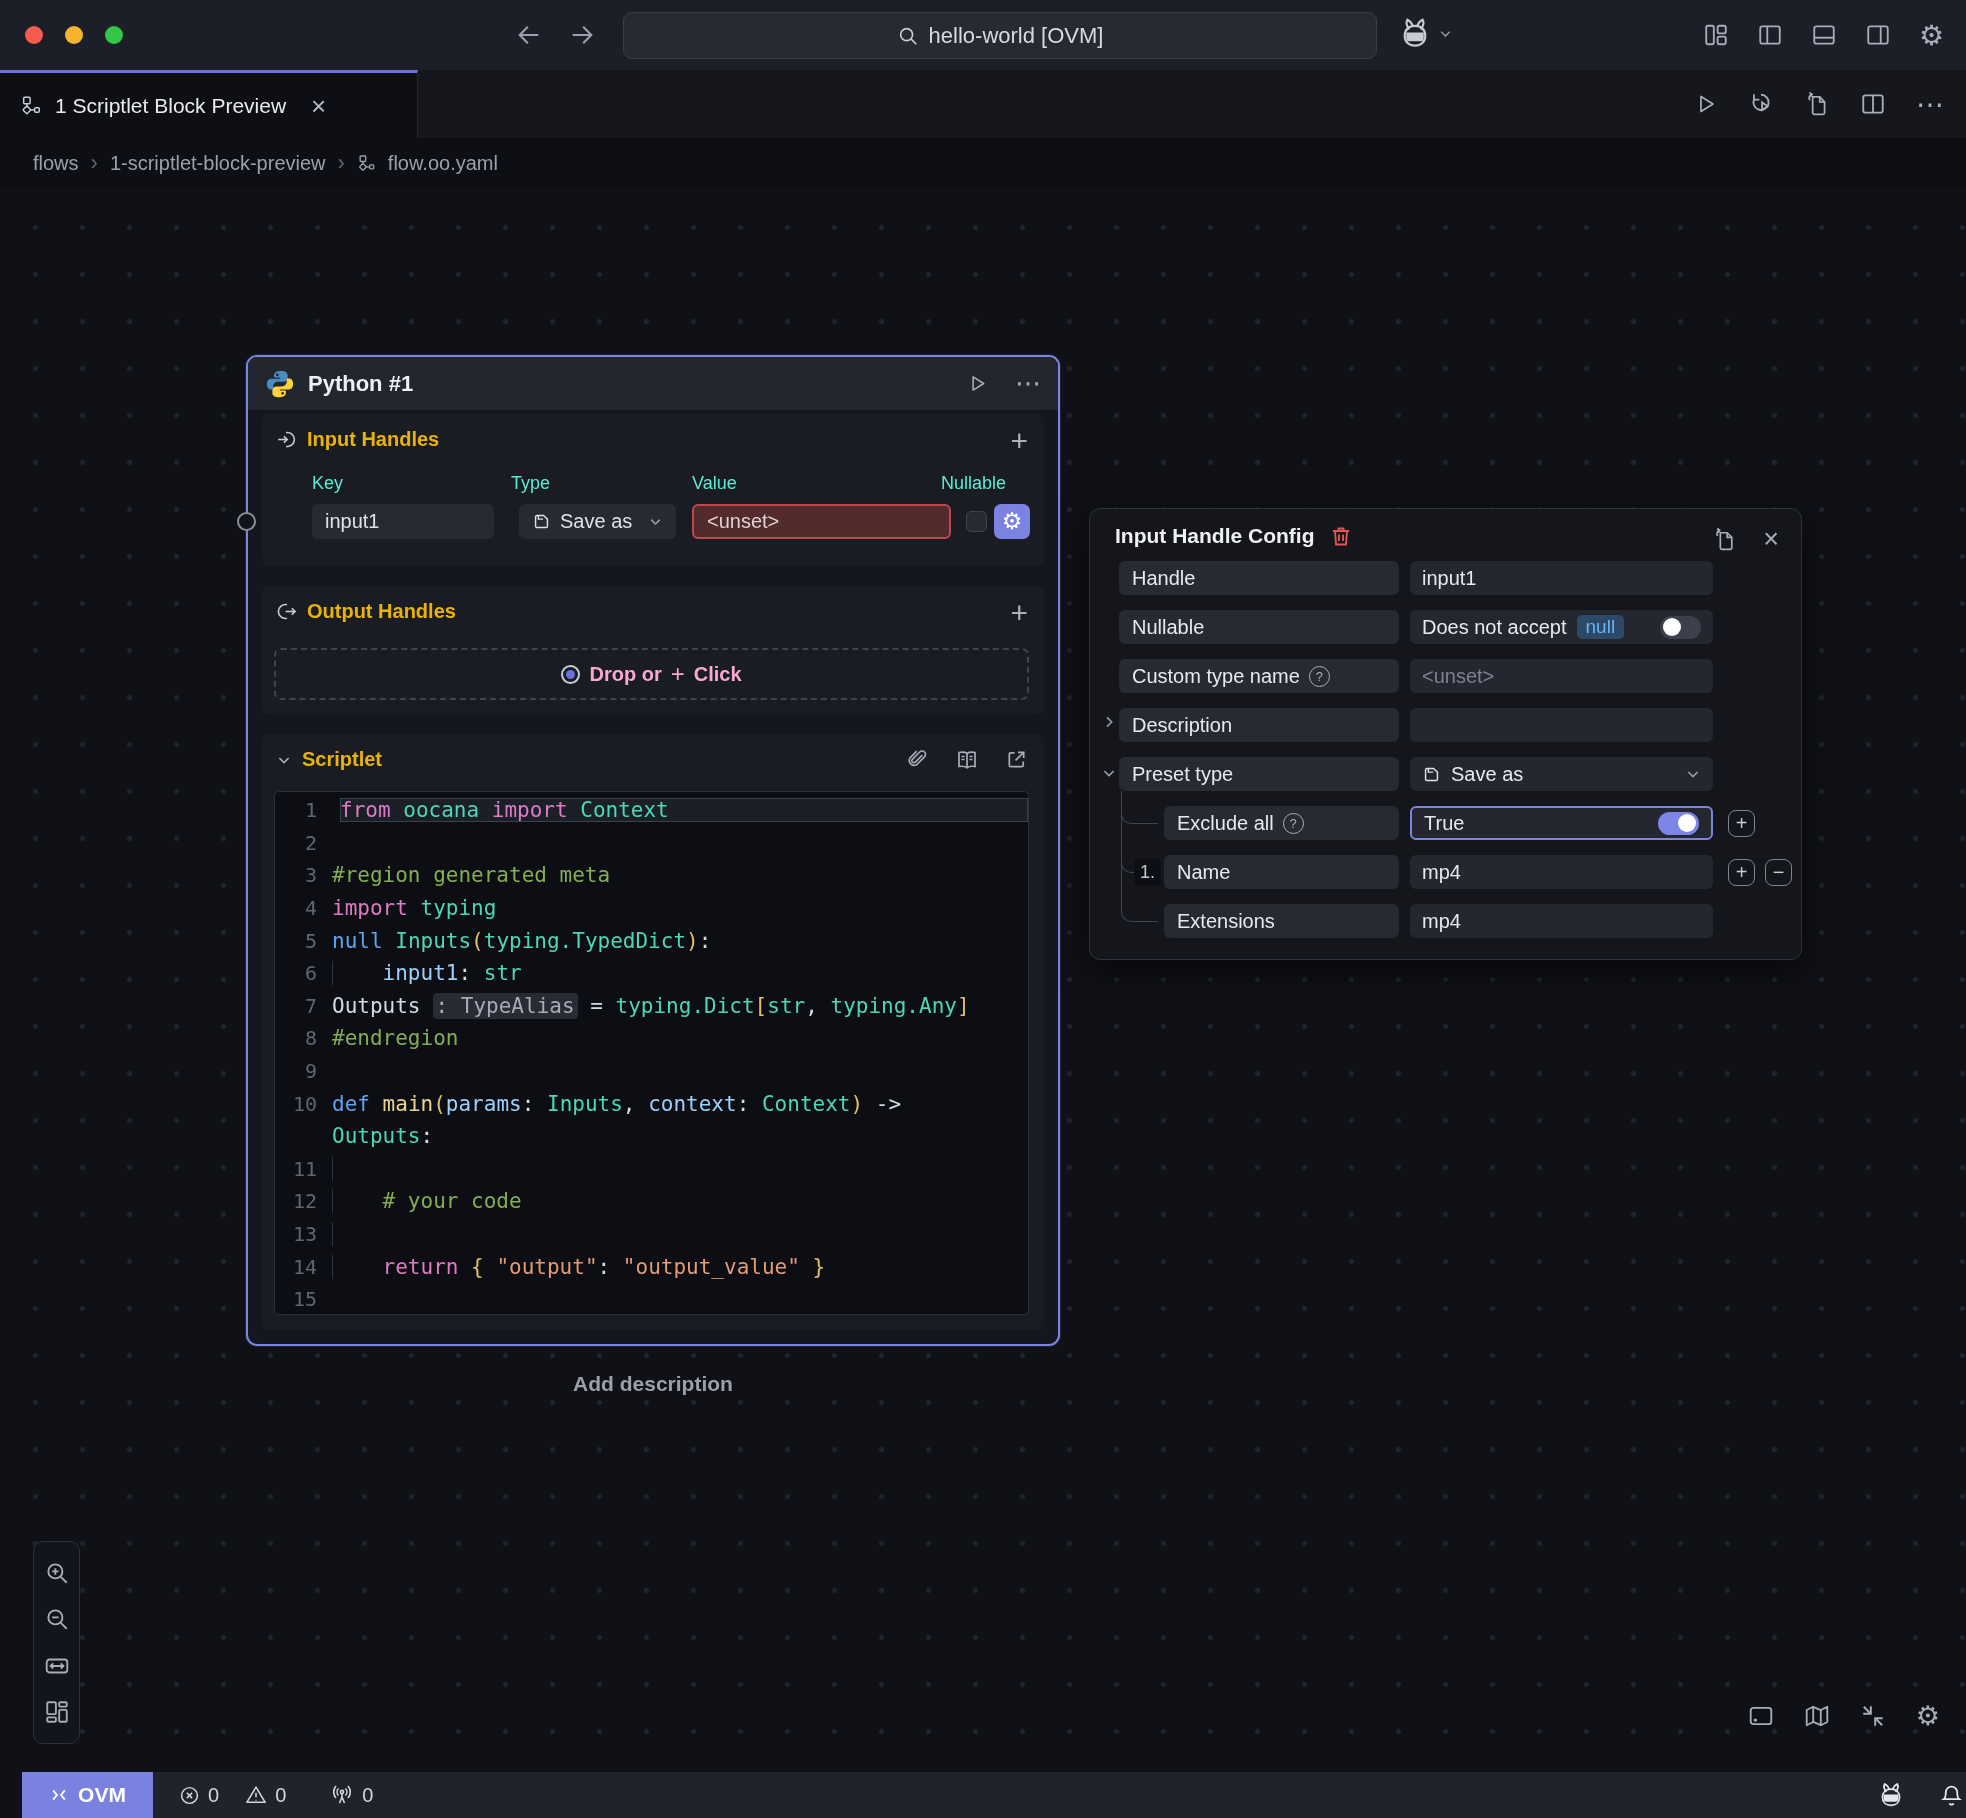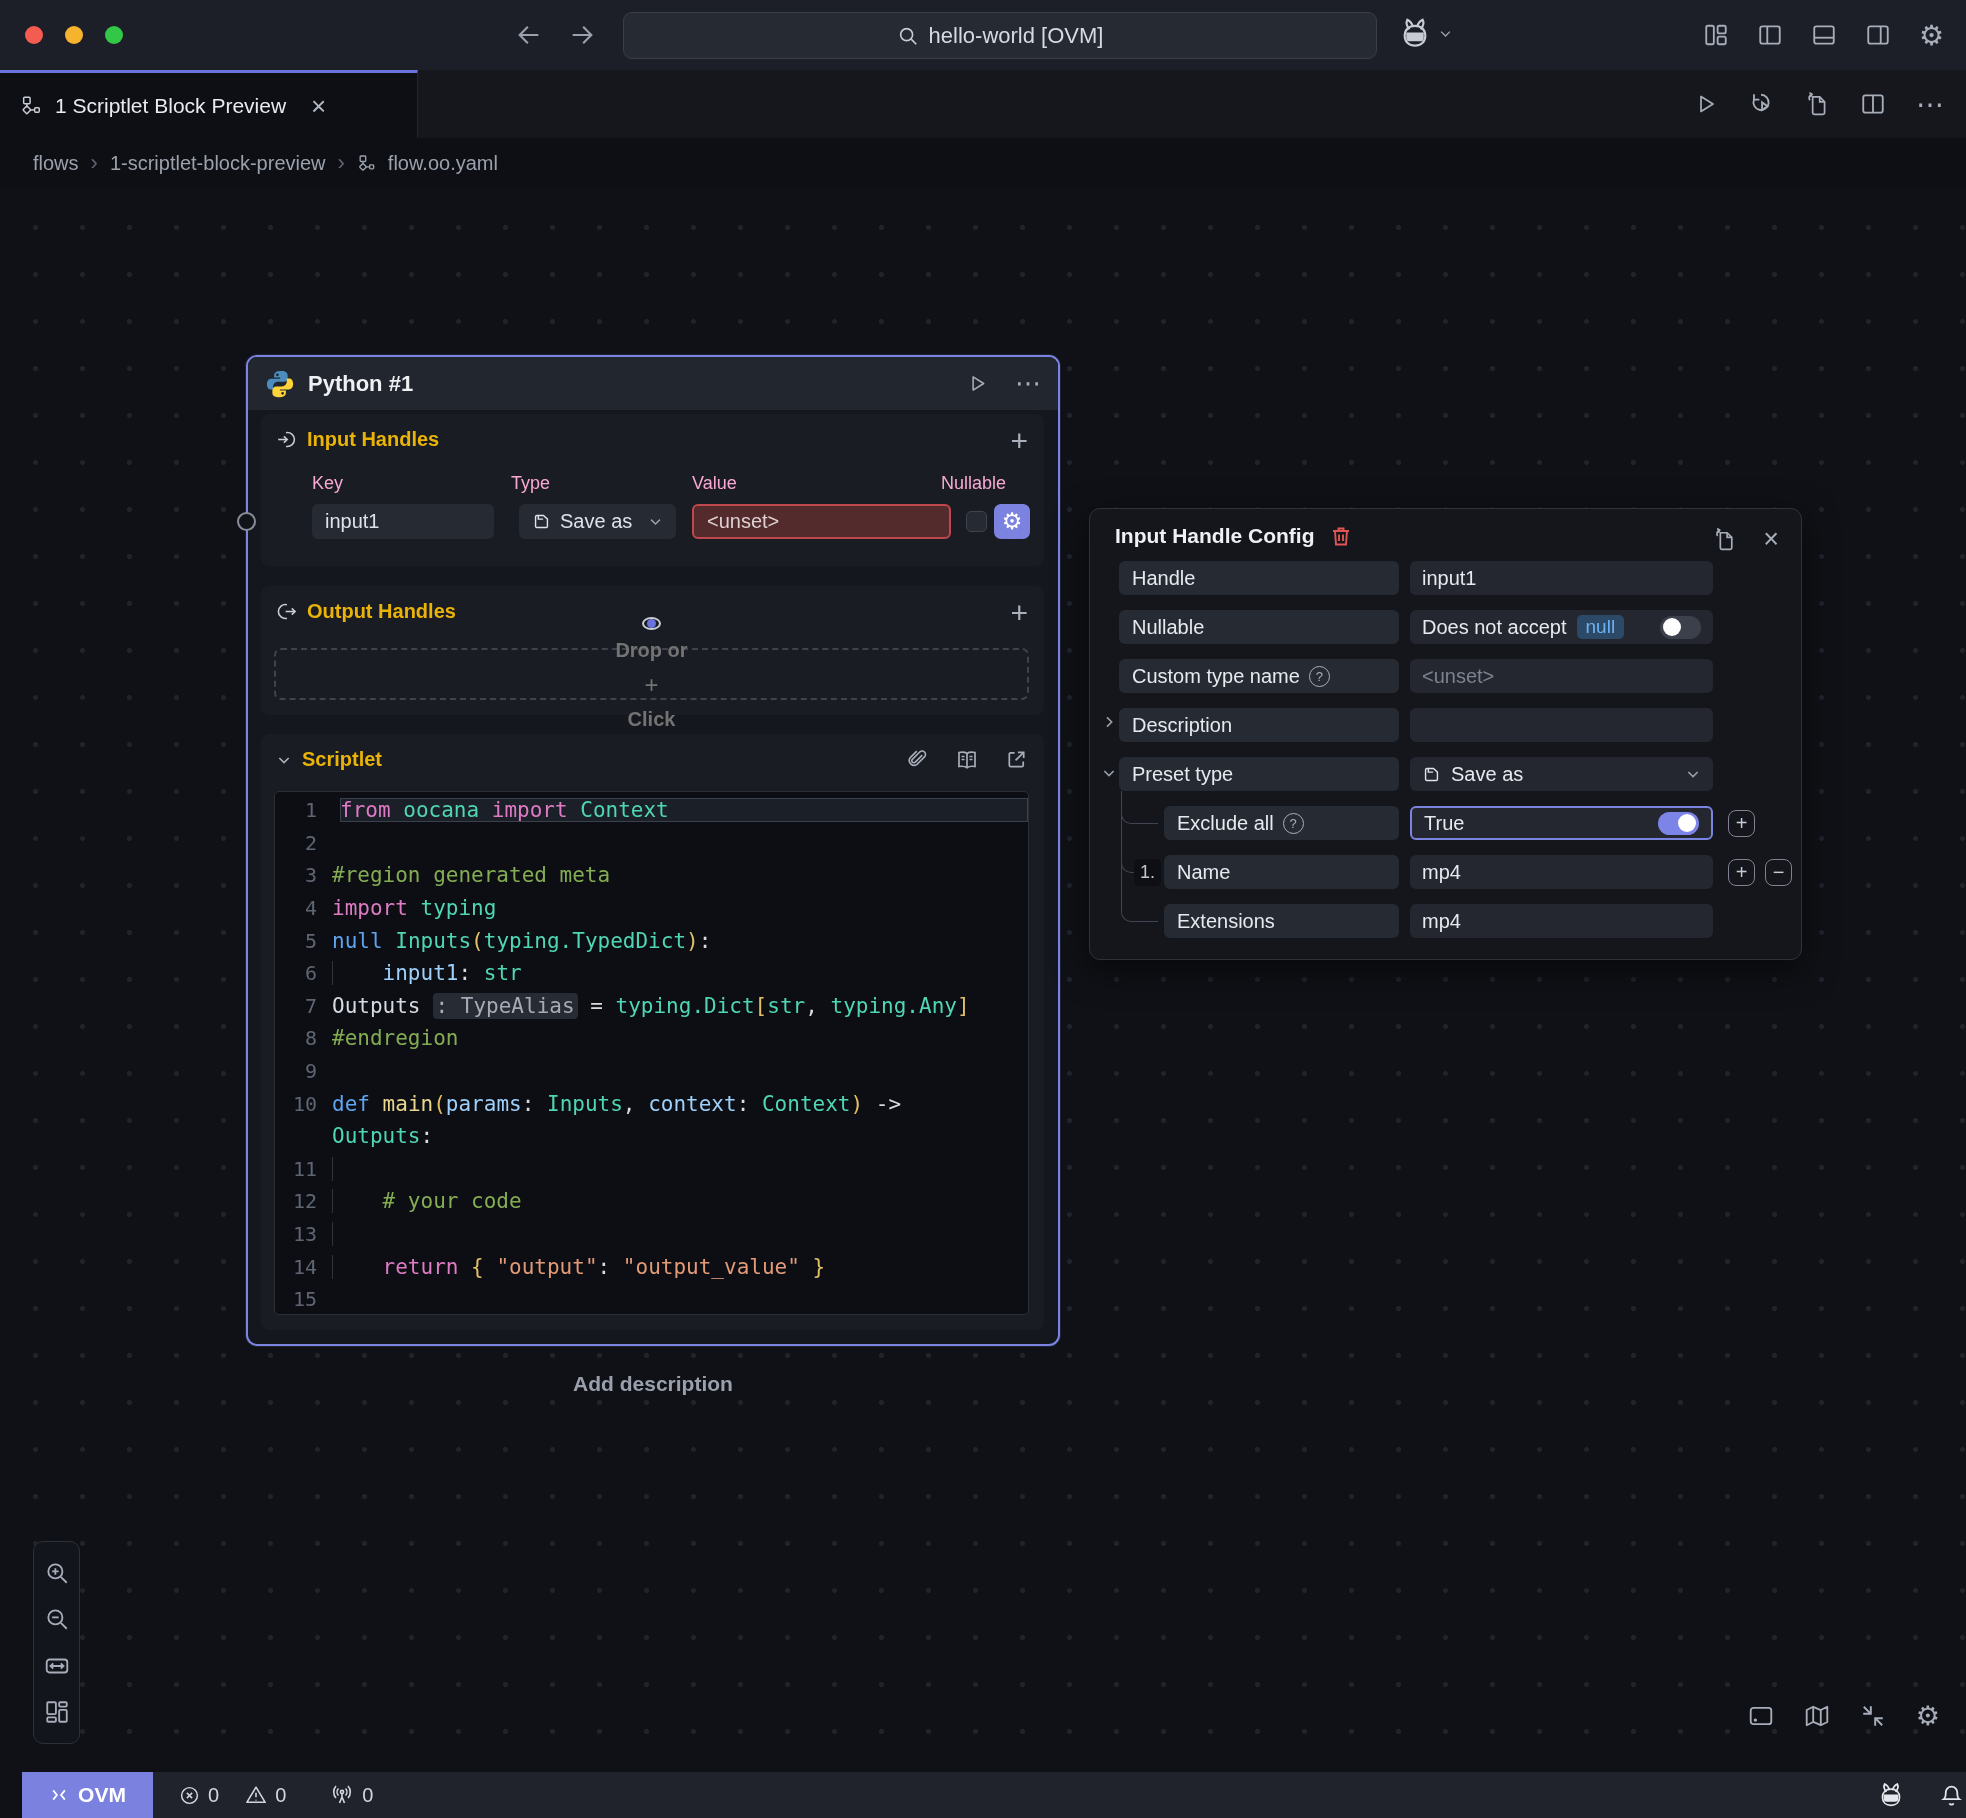--- a/index.html
+++ b/index.html
@@ -42,31 +42,31 @@
     border:2px solid #7c84e2;border-radius:11px;box-sizing:border-box;box-shadow:0 0 0 1px rgba(124,132,226,.15);}
   .node-header{position:absolute;left:0;top:0;right:0;height:53px;background:#22262e;border-radius:9px 9px 0 0;
     display:flex;align-items:center;padding:0 17px;gap:13px;box-sizing:border-box;}
   .node-title{font-size:22px;font-weight:700;color:#eef0f4;flex:1;}
   .node-port{position:absolute;left:-11px;top:155px;width:19px;height:19px;border-radius:50%;
     background:#101318;border:2.5px solid #8archive0;border:2.5px solid #878d99;box-sizing:border-box;}
   .sec{position:absolute;left:13px;width:783px;background:#191c23;border-radius:8px;}
   .sec-title{position:absolute;left:15px;top:14px;display:flex;align-items:center;gap:10px;
     font-size:20px;font-weight:600;color:#eab308;}
   .sec-plus{position:absolute;right:16px;top:10px;font-size:30px;font-weight:200;color:#aab0bb;}
-  .colhead{position:absolute;top:59px;font-size:18px;color:#f9a8d4;}
+  .colhead{position:absolute;top:59px;font-size:18px;color:#5eead4;}
   .field{position:absolute;top:90px;height:35px;background:#262a33;border-radius:6px;box-sizing:border-box;
     display:flex;align-items:center;padding:0 13px;font-size:20px;color:#dfe2e8;}
   .field.unset{background:#542b2d;border:2px solid #c0474d;color:#ddd2d2;}
   .checkbox{position:absolute;left:705px;top:97px;width:21px;height:21px;background:#262a33;
     border:1px solid #3f434e;border-radius:5px;box-sizing:border-box;}
   .gearbtn{position:absolute;left:733px;top:90px;width:36px;height:35px;background:#7b82e0;border-radius:7px;
     display:flex;align-items:center;justify-content:center;color:#fff;font-size:23px;}
   .dropzone{position:absolute;left:13px;top:62px;width:755px;height:52px;border:2px dashed #3f434e;border-radius:7px;
     box-sizing:border-box;display:flex;align-items:center;justify-content:center;gap:9px;
-    font-size:20px;font-weight:600;color:#737373;flex-direction:column;}
+    font-size:20px;font-weight:600;color:#f9a8d4;}
   .radio-o{width:19px;height:19px;border:2px solid #c8ccd4;border-radius:50%;box-sizing:border-box;
     display:flex;align-items:center;justify-content:center;}
   .radio-i{width:9px;height:9px;border-radius:50%;background:#6a73db;}
   .scr-icons{position:absolute;right:16px;top:14px;display:flex;gap:26px;}
 
   
   .codebox{position:absolute;left:13px;top:57px;width:755px;height:524px;background:#0c0e13;
     border:1px solid #2b2f38;border-radius:5px;box-sizing:border-box;overflow:hidden;padding-top:2px;}
   .crow{display:flex;align-items:center;height:32.6px;font-family:"DejaVu Sans Mono",monospace;font-size:21px;}
   .ln{width:42px;text-align:right;padding-right:15px;color:#5f6673;font-size:20px;flex:none;}

